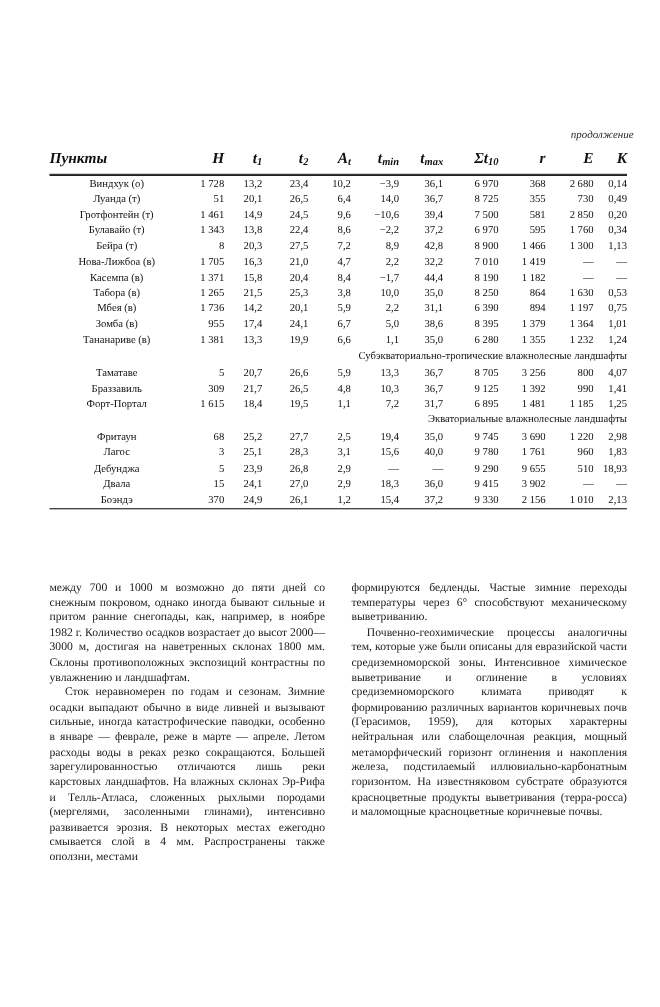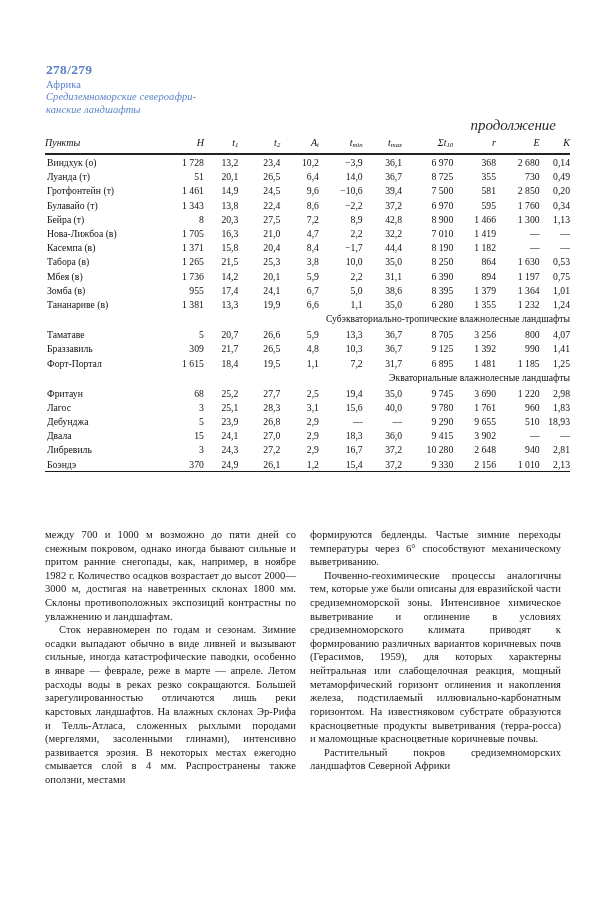--- a/index.html
+++ b/index.html
@@ -55,24 +55,24 @@
   .runhead .subtitle2 {
     font-size: 10.5px;
     font-style: italic;
     display: block;
     letter-spacing: 0.1px;
   }
 
   
   .continued {
     position: absolute;
-    right: 44px;
+    right: 24px;
     top: 117px;
     font-style: italic;
-    font-size: 15px;
+    font-size: 10px;
     color: #2a2a2a;
   }
 
   
   .tablewrap {
     position: absolute;
     left: 45px;
     top: 133px;
     width: 525px;
   }
@@ -94,38 +94,38 @@
     font-size: 0;
     line-height: 0;
   }
   .hr-thick {
     border-top: 1.6px solid #1a1a1a;
     height: 0;
     font-size: 0;
     line-height: 0;
   }
   table.clim th {
-    font-weight: normal;
+    font-weight: bold;
     font-style: italic;
-    font-size: 10px;
+    font-size: 14px;
     padding: 4px 0 5px 0;
     text-align: right;
     white-space: nowrap;
   }
   table.clim th.name {
     text-align: left;
   }
   table.clim td {
     padding: 1.6px 0;
     text-align: right;
     white-space: nowrap;
     font-size: 9.7px;
   }
   table.clim td.name {
-    text-align: left;
+    text-align: center;
     padding-left: 2px;
   }
   td.sechead {
     text-align: left;
     padding: 6px 0 4px 86px;
     font-size: 9.7px;
     line-height: 1.32;
     white-space: normal;
   }
   
@@ -144,21 +144,21 @@
   sub { font-size: 0.68em; vertical-align: -0.22em; }
 
   
   .body-cols {
     position: absolute;
     left: 45px;
     top: 528px;
     width: 525px;
     height: 370px;
     display: flex;
-    gap: 14px;
+    gap: 24px;
   }
   .col {
     width: 251px;
     font-size: 10.6px;
     line-height: 1.285;
     text-align: justify;
     text-justify: inter-word;
     hyphens: manual;
   }
   .col p {
@@ -167,26 +167,20 @@
   }
   .col p.noindent {
     text-indent: 0;
   }
 </style>
 </head>
 <body>
 
 <div class="page">
 
-  <div class="runhead" style="color: rgb(90, 130, 200);">
-    <span class="folio">278/279</span>
-    <span class="region">Африка</span>
-    <span class="subtitle">Средиземноморские североафри-</span>
-    <span class="subtitle2">канские ландшафты</span>
-  </div>
 
   <div class="continued">продолжение</div>
 
   <div class="tablewrap">
     <table class="clim">
       <colgroup>
         <col class="c-name">
           <col class="c-h">
           <col class="c-t1">
           <col class="c-t2">
@@ -466,33 +460,20 @@
             <td>27,0</td>
             <td>2,9</td>
             <td>18,3</td>
             <td>36,0</td>
             <td>9 415</td>
             <td>3 902</td>
             <td>—</td>
             <td>—</td>
           </tr>
           <tr>
-            <td class="name">Либревиль</td>
-            <td>3</td>
-            <td>24,3</td>
-            <td>27,2</td>
-            <td>2,9</td>
-            <td>16,7</td>
-            <td>37,2</td>
-            <td>10 280</td>
-            <td>2 648</td>
-            <td>940</td>
-            <td>2,81</td>
-          </tr>
-          <tr>
             <td class="name">Боэндэ</td>
             <td>370</td>
             <td>24,9</td>
             <td>26,1</td>
             <td>1,2</td>
             <td>15,4</td>
             <td>37,2</td>
             <td>9 330</td>
             <td>2 156</td>
             <td>1 010</td>
@@ -511,17 +492,16 @@
   </div>
 
   <div class="body-cols">
     <div class="col" id="col-left">
         <p class="noindent">между 700 и 1000 м возможно до пяти дней со снежным покровом, однако иногда бывают сильные и притом ранние снегопады, как, например, в ноябре 1982 г. Количество осадков возрастает до высот 2000—3000 м, достигая на наветренных склонах 1800 мм. Склоны противоположных экспозиций контрастны по увлажнению и ландшафтам.</p>
         <p>Сток неравномерен по годам и сезонам. Зимние осадки выпадают обычно в виде ливней и вызывают сильные, иногда катастрофические паводки, особенно в январе — феврале, реже в марте — апреле. Летом расходы воды в реках резко сокращаются. Большей зарегулированностью отличаются лишь реки карстовых ландшафтов. На влажных склонах Эр-Рифа и Телль-Атласа, сложенных рыхлыми породами (мергелями, засоленными глинами), интенсивно развивается эрозия. В некоторых местах ежегодно смывается слой в 4 мм. Распространены также оползни, местами</p>
       </div>
     <div class="col" id="col-right">
         <p class="noindent">формируются бедленды. Частые зимние переходы температуры через 6° способствуют механическому выветриванию.</p>
         <p>Почвенно-геохимические процессы аналогичны тем, которые уже были описаны для евразийской части средиземноморской зоны. Интенсивное химическое выветривание и оглинение в условиях средиземноморского климата приводят к формированию различных вариантов коричневых почв (Герасимов, 1959), для которых характерны нейтральная или слабощелочная реакция, мощный метаморфический горизонт оглинения и накопления железа, подстилаемый иллювиально-карбонатным горизонтом. На известняковом субстрате образуются красноцветные продукты выветривания (терра-росса) и маломощные красноцветные коричневые почвы.</p>
-        <p>Растительный покров средиземноморских ландшафтов Северной Африки</p>
       </div>
   </div>
 
 </div>
 
 </body></html>

